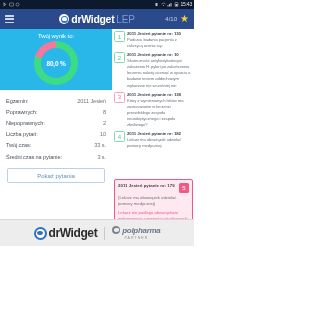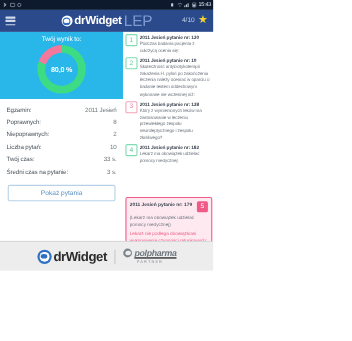--- a/index.html
+++ b/index.html
@@ -34,21 +34,21 @@
     width: 10px; height: 10px; border-radius: 50%;
     background: #ffffff; display: flex; align-items: center; justify-content: center;
   }
   .brand-mark .inner { width: 7px; height: 7px; border-radius: 50%; background: #2f6fc4; position: relative; }
   .brand-mark .inner::after {
     content: ""; position: absolute; left: 1.2px; top: 1.8px;
     width: 4.6px; height: 3.4px; border-radius: 50% 50% 45% 45%;
     background: #ffffff;
   }
   .brand-name { font-size: 10.5px; font-weight: bold; color: #ffffff; letter-spacing: -.3px; }
-  .brand-sub { font-size: 14px; color: #7e9ad1; letter-spacing: -.2px; }
+  .brand-sub { font-size: 10px; color: #7e9ad1; letter-spacing: -.2px; }
   .ab-right { margin-left: auto; display: flex; align-items: center; gap: 3px; z-index: 2; }
   .ab-count { font-size: 6px; color: #c6d3e8; }
   .star { color: #f5d033; font-size: 10px; line-height: 10px; }
 
   
   .content { flex: 1 1 auto; display: flex; min-height: 0; background: #ffffff; }
 
   
   .left {
     width: 112px; display: flex; flex-direction: column; background: #ffffff;
@@ -131,21 +131,21 @@
     height: 27px; background: #ededed; border-top: 1px solid #d8d8d8;
     display: flex; align-items: center; justify-content: center; gap: 7px; flex: 0 0 auto;
   }
   .f-brand { display: flex; align-items: center; gap: 2px; }
   .f-mark { width: 13px; height: 13px; border-radius: 50%; background: #2f6fc4; display: flex; align-items: center; justify-content: center; }
   .f-mark .d { width: 9px; height: 9px; border-radius: 50%; background: #ffffff; position: relative; }
   .f-mark .d::after { content: ""; position: absolute; left: 1.6px; top: 2.4px; width: 5.8px; height: 4.4px; border-radius: 50% 50% 45% 45%; background: #2f6fc4; }
   .f-name { font-size: 12px; font-weight: bold; color: #2b2b2b; letter-spacing: -.4px; }
   .vrule { width: 1px; height: 13px; background: #c9c9c9; }
   .f-partner { display: flex; flex-direction: column; align-items: center; }
-  .pp-row { display: flex; gap: 2px; text-decoration: underline; }
+  .pp-row { display: flex; gap: 2px; }
   .pp-mark { width: 8px; height: 8px; border-radius: 50%; background: #7c858d; position: relative; }
   .pp-mark::after { content: ""; position: absolute; left: 1.6px; top: 2.2px; width: 5px; height: 3.6px; border-radius: 50% 40% 50% 40%; background: #ededed; }
   .pp-name { font-size: 8px; font-style: italic; font-weight: bold; color: #6f777f; letter-spacing: -.3px; }
   .pp-sub { font-size: 3.6px; color: #8a9198; letter-spacing: 1px; margin-top: .5px; }
 </style>
 </head>
 <body>
 
 <div class="app">
 

